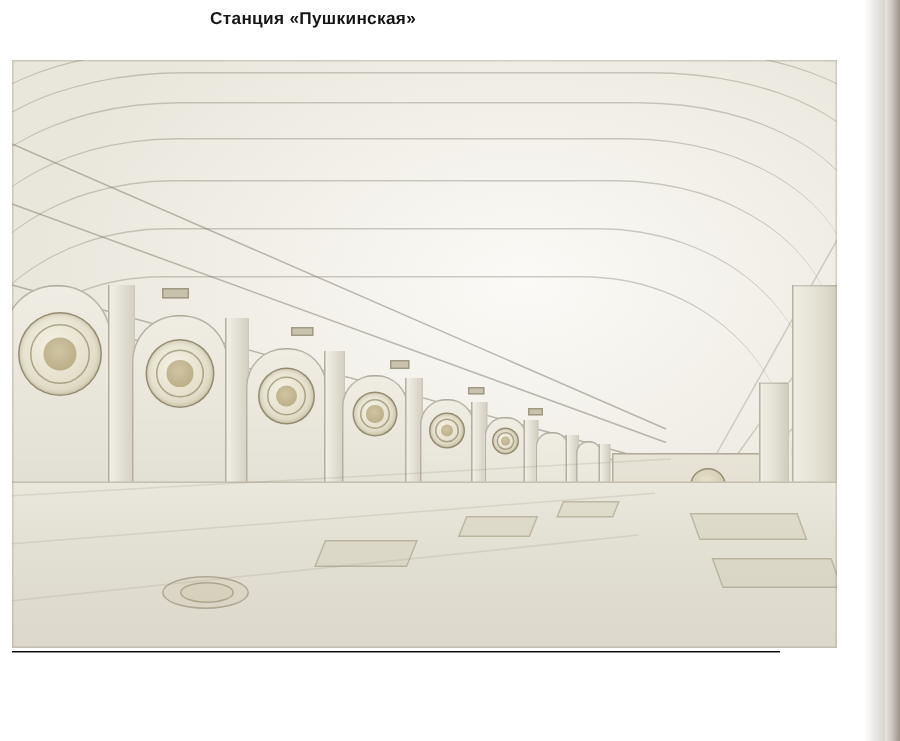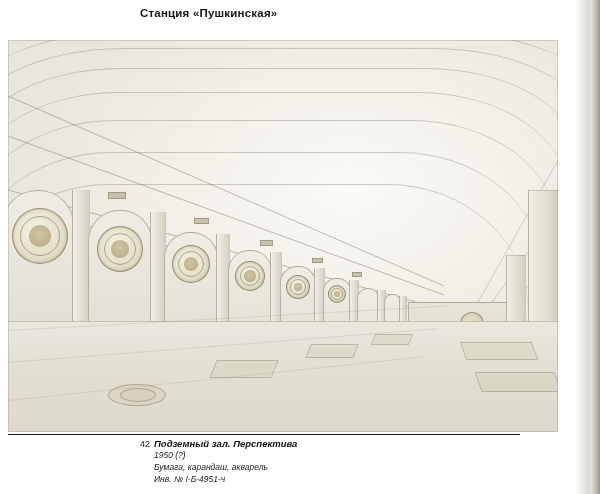--- a/index.html
+++ b/index.html
@@ -404,26 +404,17 @@
       <div class="floor-panel" style="left:365px; top:12px; width:36px; height:9px; transform:skewX(-22deg);"></div>
       <div class="floor-panel" style="left:455px; top:20px; width:70px; height:16px; transform:skewX(20deg);"></div>
       <div class="floor-panel" style="left:470px; top:50px; width:78px; height:18px; transform:skewX(20deg);"></div>
     </div>
 
     <div class="plate-edge"></div>
   </div>
 
   <div class="rule"></div>
 
-  <div class="caption">
-    <div class="cap-row">
-      <div class="cap-num">42</div>
-      <div class="cap-title">Подземный зал. Перспектива</div>
-    </div>
-    <div class="cap-line">1950 (?)</div>
-    <div class="cap-line">Бумага, карандаш, акварель</div>
-    <div class="cap-line">Инв. № I-Б-4951-ч</div>
-  </div>
 
   <div class="gutter-inner-shadow"></div>
   <div class="gutter"></div>
 
 </div>
 
 </body></html>

